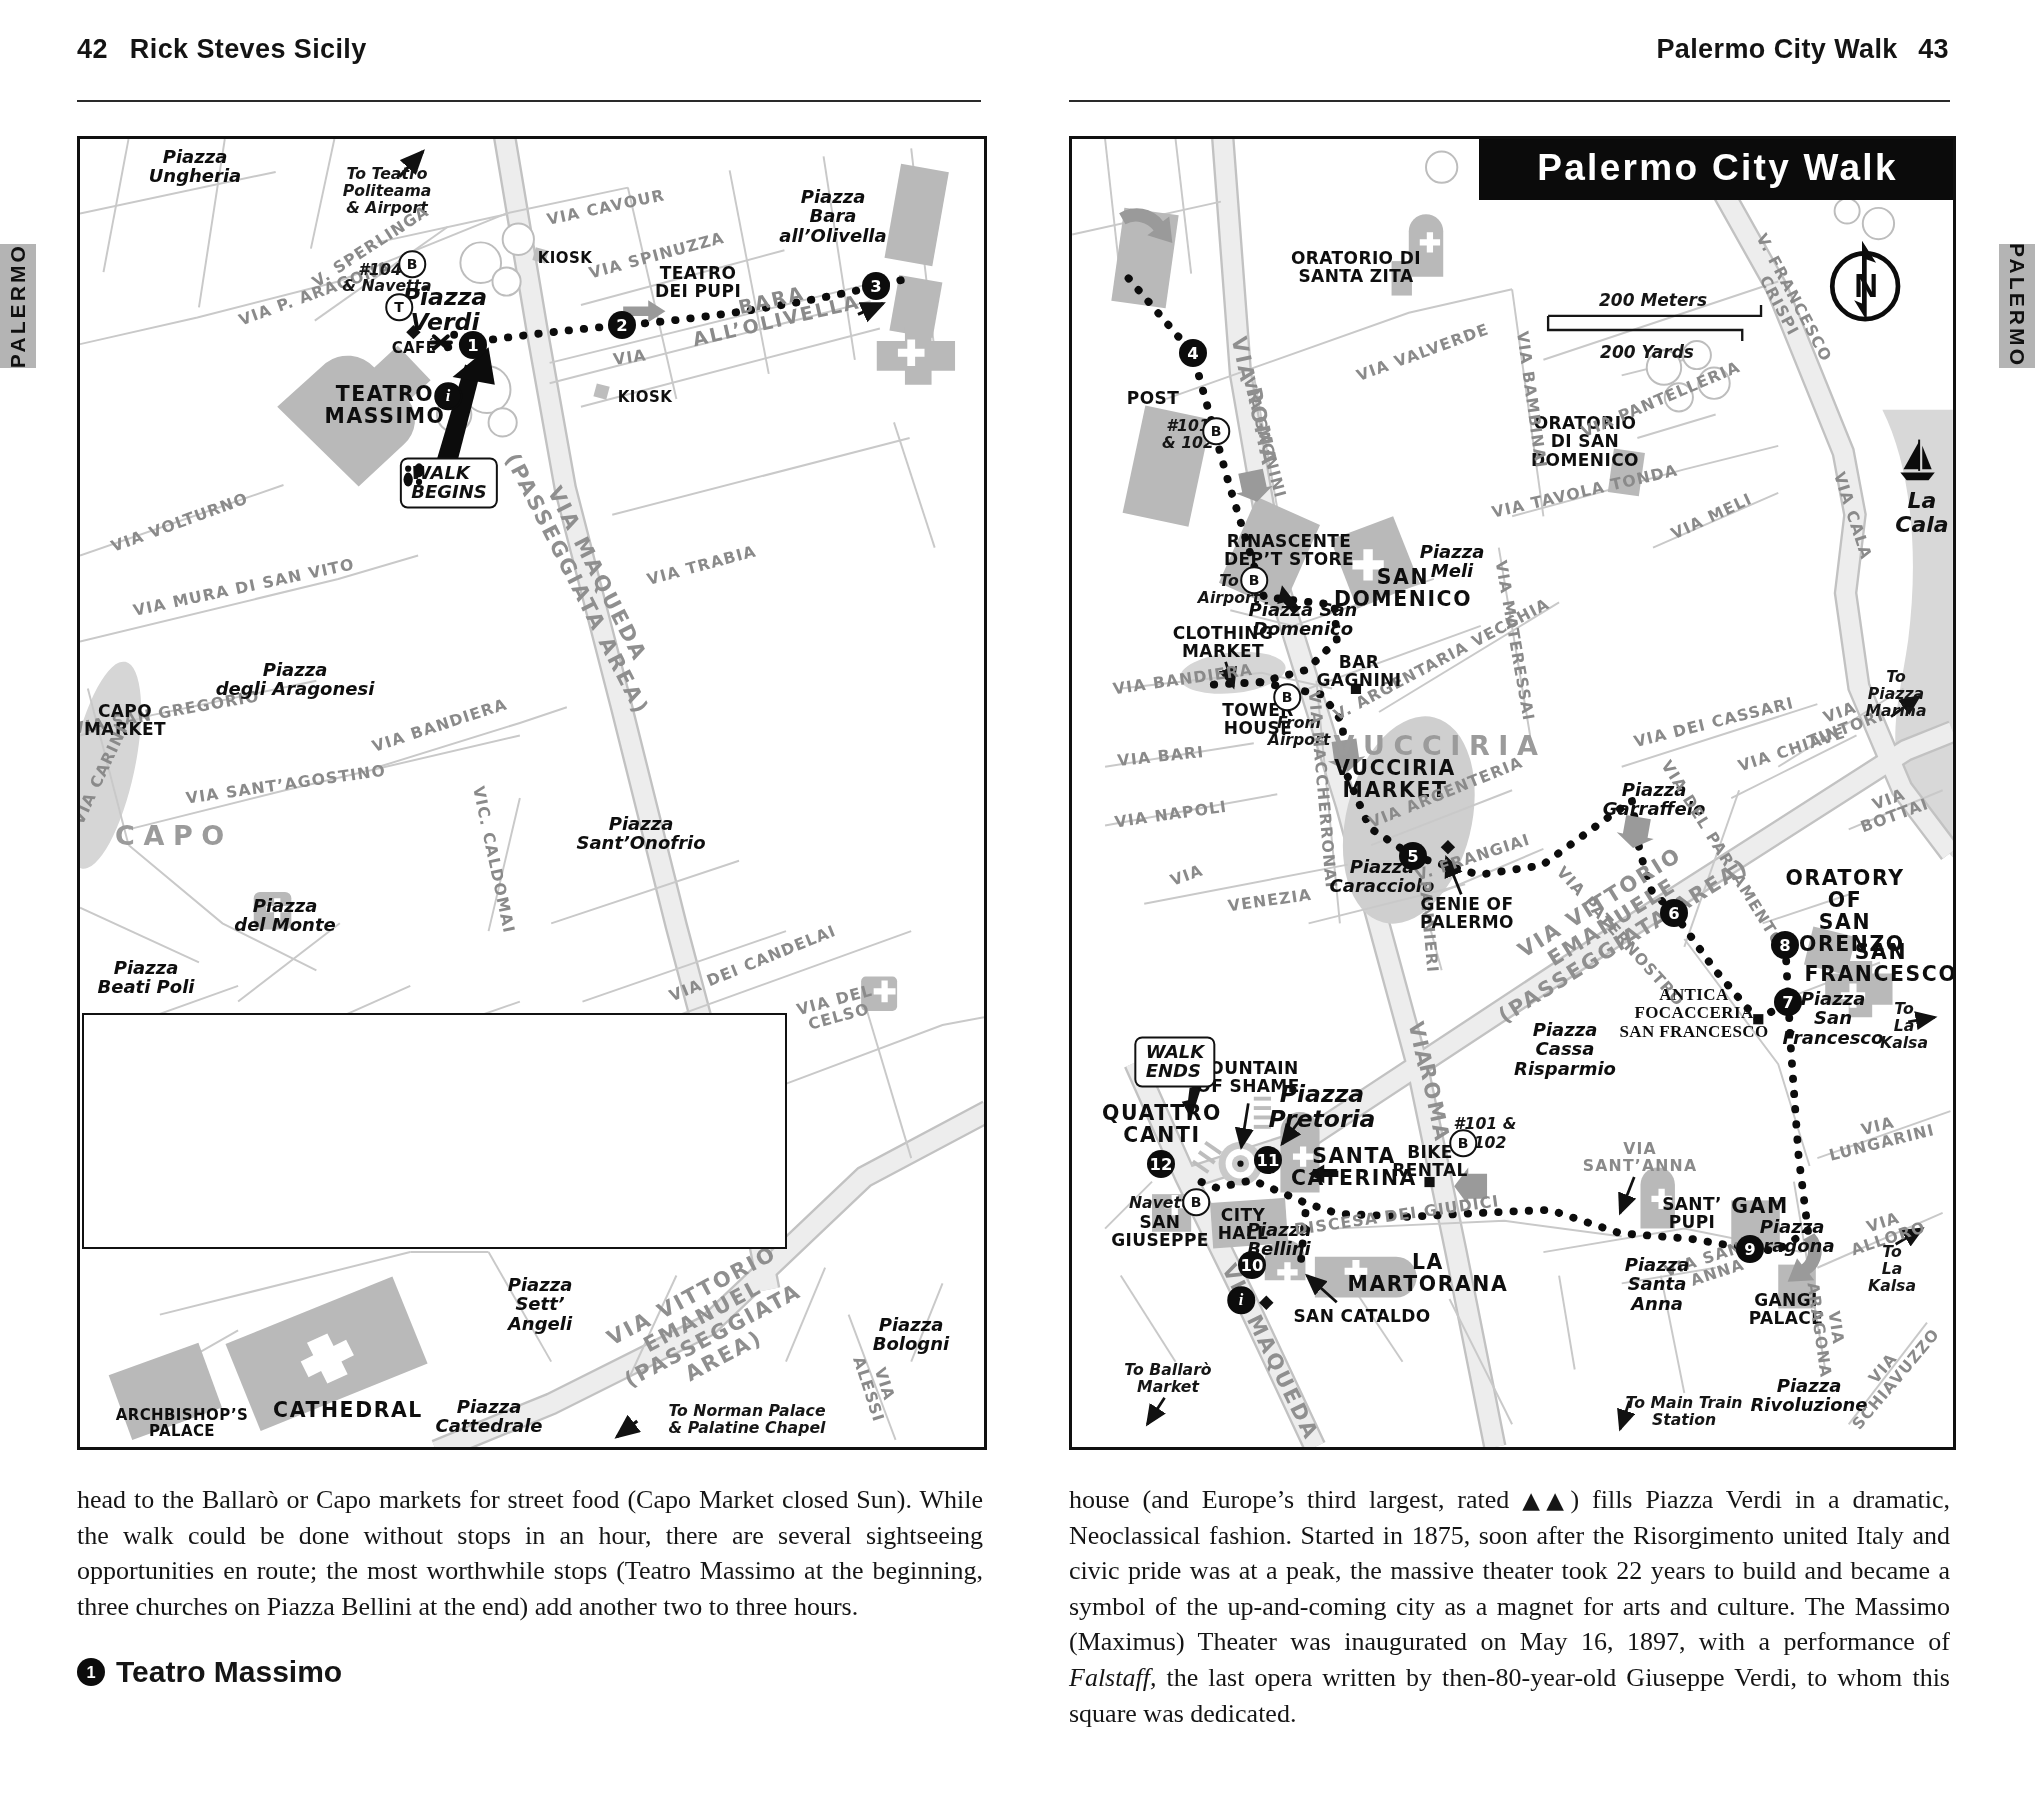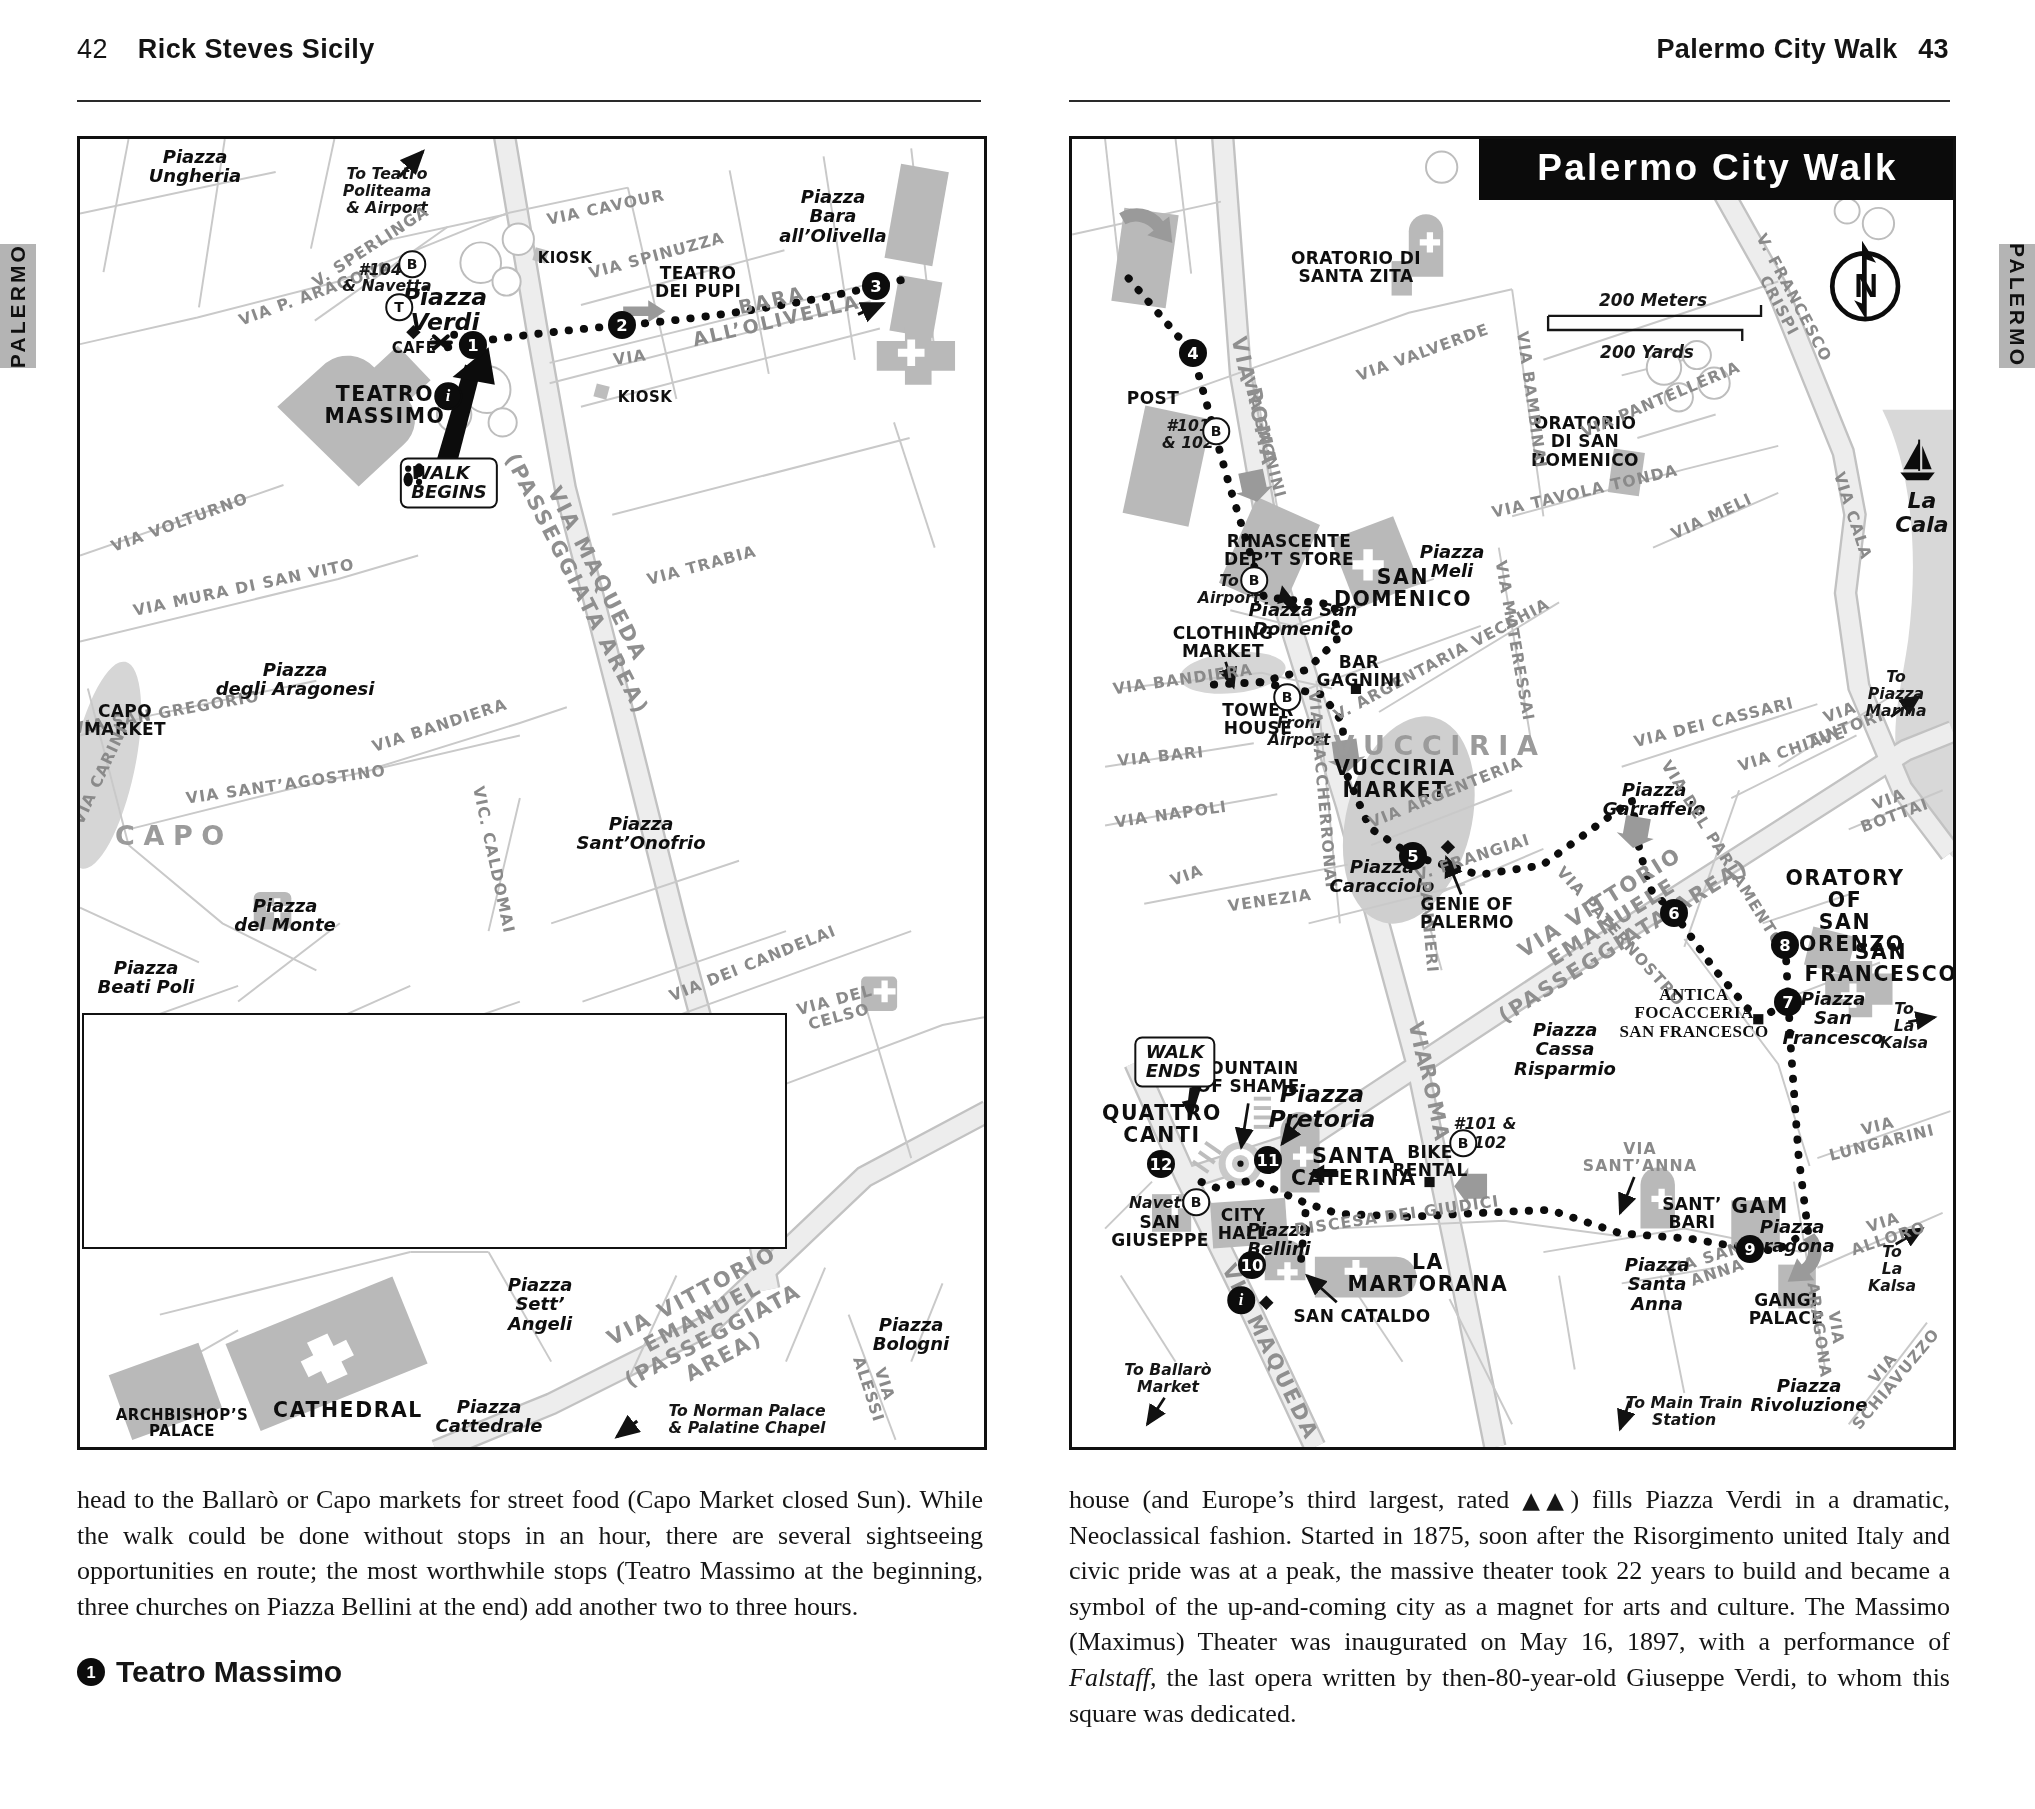--- a/index.html
+++ b/index.html
@@ -4,21 +4,21 @@
 <style>
   html,body{margin:0;padding:0;}
   body{width:2035px;height:1809px;position:relative;background:#ffffff;overflow:hidden;
        font-family:"DejaVu Sans",sans-serif;color:#111;}
 
   
   .hdr{position:absolute;top:34px;font-family:"Liberation Sans",sans-serif;
        font-size:27px;font-weight:600;letter-spacing:0.4px;color:#141414;}
   .hdr-left{left:77px;}
   .hdr-right{right:86px;font-weight:700;}
-  .hdr .pgnum{font-weight:400;margin:0 30px 0 0;}
+  .hdr .pgnum{font-weight:700;margin:0 22px 0 0;}
   .hdr-right .pgnum{margin:0 0 0 20.4px;font-weight:600;}
   .rule{position:absolute;top:100px;height:2.3px;background:#2a2a2a;}
   .rule-left{left:77px;width:904px;}
   .rule-right{left:1069px;width:881px;}
 
   .side-tab{position:absolute;width:36px;height:124px;background:#b4b4b4;
             display:flex;align-items:center;justify-content:center;}
   .side-tab span{writing-mode:vertical-rl;font-family:"Liberation Sans",sans-serif;
             font-weight:700;font-size:21px;letter-spacing:3.1px;color:#101010;}
   .tab-left{left:0;top:244px;}
@@ -597,21 +597,21 @@
 HALL</span>
     <span class="lbl lbl-piazza" style="left: 207px; top: 1100px;">Piazza
 Bellini</span>
     <span class="lbl lbl-street" style="left: 325px; top: 1077px; --r: -8deg;">DISCESA DEI GIUDICI</span>
     <span class="lbl lbl-poib" style="left: 356px; top: 1134px;">LA
 MARTORANA</span>
     <span class="lbl lbl-poi" style="left: 290px; top: 1177px;">SAN CATALDO</span>
     <span class="lbl lbl-street" style="left: 568px; top: 1019px;">VIA
 SANT’ANNA</span>
     <span class="lbl lbl-poi" style="left: 620px; top: 1074px;">SANT’
-BARI</span>
+PUPI</span>
     <span class="lbl lbl-poib" style="left: 688px; top: 1067px;">GAM</span>
     <span class="lbl lbl-piazza" style="left: 720px; top: 1097px;">Piazza
 Aragona</span>
     <span class="lbl lbl-street" style="left: 643px; top: 1126px; --r: -18deg;">VIA SANT’
 ANNA</span>
     <span class="lbl lbl-piazza" style="left: 585px; top: 1145px;">Piazza
 Santa
 Anna</span>
     <span class="lbl lbl-street" style="left: 808px; top: 996px; --r: -14deg;">VIA LUNGARINI</span>
     <span class="lbl lbl-street" style="left: 814px; top: 1092px; --r: -18deg;">VIA ALLORO</span>

